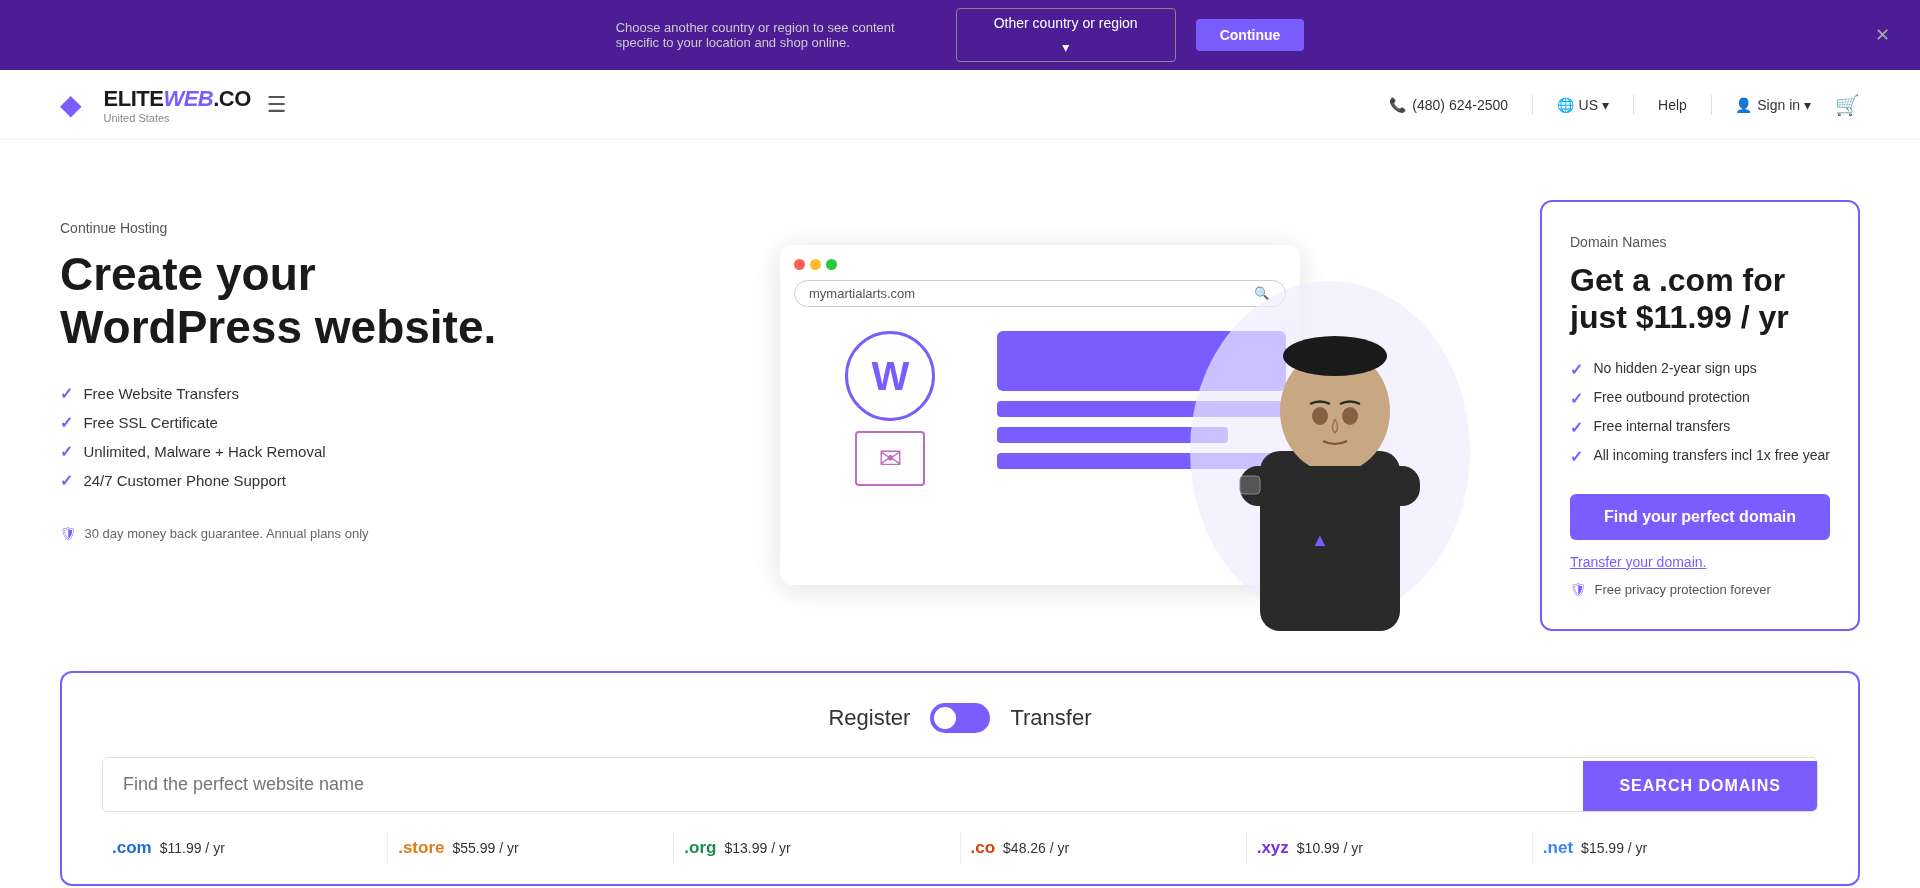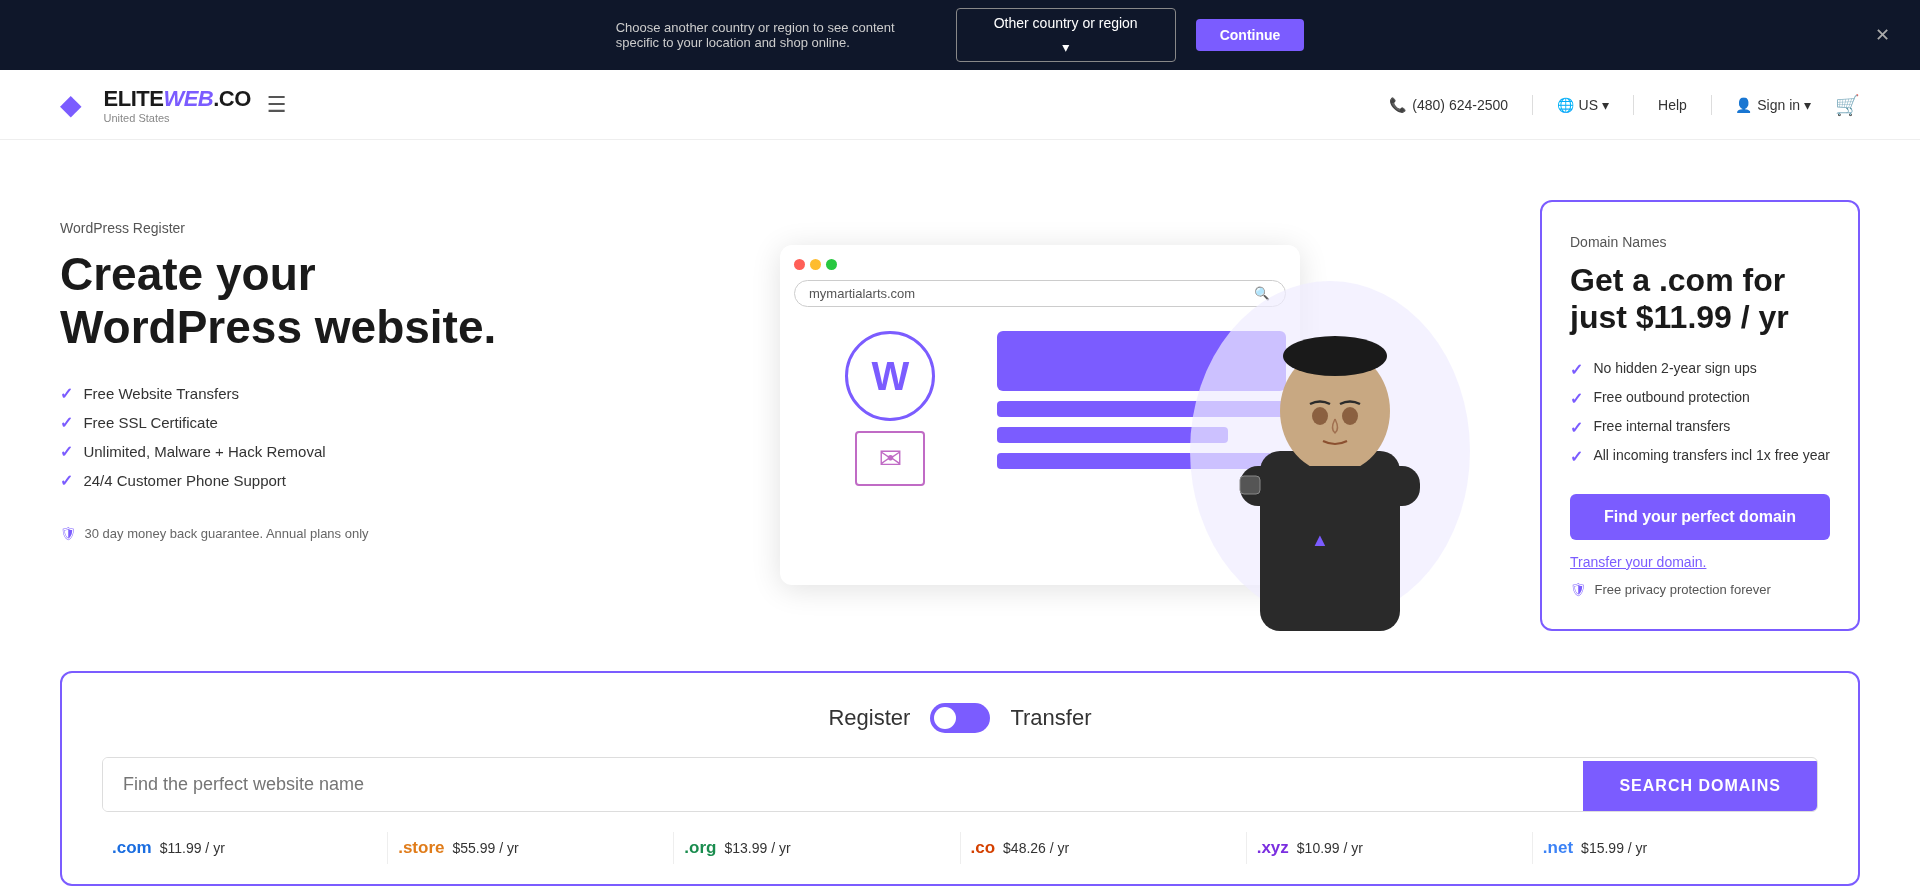--- a/index.html
+++ b/index.html
@@ -1,20 +1,20 @@
 <!DOCTYPE html>
 <html><head>
   <meta charset="utf-8">
   <style>
     * { margin: 0; padding: 0; box-sizing: border-box; }
     body { font-family: 'Arial', sans-serif; background: #fff; width: 1920px; overflow-x: hidden; }
 
     
     .top-banner {
-      background: #0f172a;
+      background: #4c1d95;
       color: #fff;
       display: flex;
       align-items: center;
       justify-content: center;
       padding: 8px 40px;
       min-height: 57px;
       position: relative;
     }
     .top-banner-content {
       display: flex;
@@ -466,38 +466,38 @@
     </div>
     <div class="cart">
       <span>🛒</span>
     </div>
   </div>
 </div>
 
 <div class="hero">
 
   <div class="hero-left">
-    <p class="hero-label">WordPress Register</p>
+    <p class="hero-label">Continue Hosting</p>
     <h1 class="hero-title">Create your WordPress website.</h1>
     <ul class="hero-features">
       <li>
         <span class="check-icon">✓</span>
         <span>Free Website Transfers</span>
       </li>
       <li>
         <span class="check-icon">✓</span>
         <span>Free SSL Certificate</span>
       </li>
       <li>
         <span class="check-icon">✓</span>
         <span>Unlimited, Malware + Hack Removal</span>
       </li>
       <li>
         <span class="check-icon">✓</span>
-        <span>24/4 Customer Phone Support</span>
+        <span>24/7 Customer Phone Support</span>
       </li>
     </ul>
     <div class="guarantee">
       <span class="shield-icon">🛡</span>
       <span>30 day money back guarantee. Annual plans only</span>
     </div>
   </div>
 
   <div class="hero-center">
     <div class="mockup-browser">

